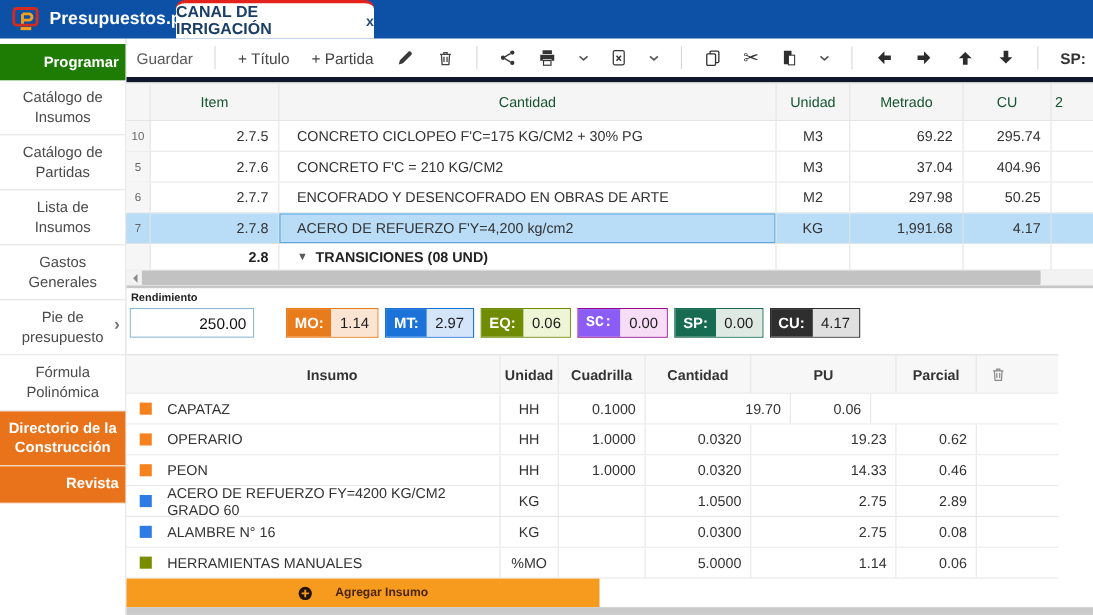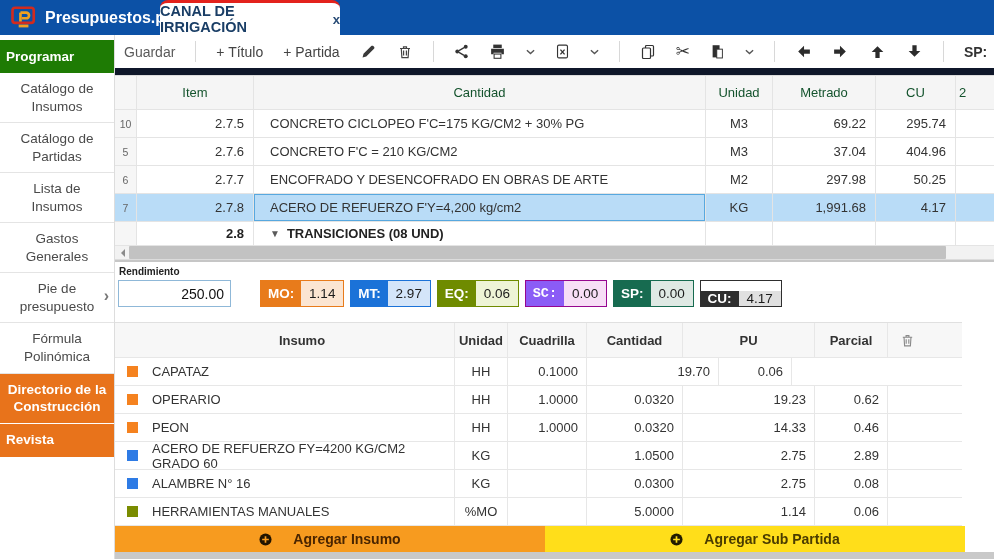--- a/index.html
+++ b/index.html
@@ -12,31 +12,31 @@
   .tab{position:absolute;left:160px;top:0;height:35px;width:180px;background:#fff;
     border-top:3px solid #E3221C;border-radius:8px 8px 0 0;display:flex;align-items:center;
     justify-content:center;gap:9px;color:#1A3E66;font-weight:bold;font-size:14.5px;cursor:pointer}
   .tab-close{font-weight:bold;color:#2A4D77;font-size:13px;cursor:pointer}
 
   
   .main{display:flex;height:524px}
   .sidebar{width:115px;border-right:1px solid #ddd;padding-top:5px;background:#fff;flex:none}
   .side-item{position:relative;text-align:center;font-size:13.5px;color:#4a4a4a;line-height:1.3;
     padding:7px 6px;border-bottom:1px solid #e4e4e4;cursor:pointer;min-height:34px;
-    display:flex;align-items:center;justify-content:flex-start}
+    display:flex;align-items:center;justify-content:flex-end}
   .side-item.green{background:#1E7B04;color:#fff;font-weight:bold;border-bottom:none;min-height:33px}
   .side-item.orange{background:#E8731B;color:#fff;font-weight:bold;border-bottom:1px solid #fff}
   .side-chev{position:absolute;right:5px;top:50%;transform:translateY(-58%);color:#777;
     font-size:16px;font-weight:bold}
   .side-item.green .side-chev,.side-item.orange .side-chev{color:#fff}
   .content{flex:1;display:flex;flex-direction:column;min-width:0}
 
   
   .toolbar{height:40px;flex:none;display:flex;align-items:center;gap:20px;padding:0 9px;
-    font-size:14px;color:#555;border-bottom:7px solid #0f172a;white-space:nowrap}
+    font-size:14px;color:#555;border-bottom:5px solid #0f172a;white-space:nowrap}
   .tbtn{display:flex;align-items:center;gap:3px;cursor:pointer;color:#5a5a5a}
   .tbtn.dark{color:#444}
   .vsep{width:1px;height:21px;background:#d8d8d8;flex:none}
   .icon{display:flex;align-items:center;justify-content:center;cursor:pointer}
   .glyph{font-size:17px;color:#333;line-height:1}
   .sp-label{font-weight:bold;color:#333}
   .sp-select{border:1px solid #979797;border-radius:3px;height:27px;width:186px;padding:0 8px;
     display:flex;align-items:center;justify-content:space-between;font-size:13px;color:#222;
     cursor:pointer;background:#fff}
 
@@ -95,21 +95,21 @@
   .i-par{width:73px;justify-content:flex-end;padding-right:8px}
   .i-del{width:39px;justify-content:center;border-right:none}
   .ihead{height:36px;background:#f7f7f7;font-weight:bold;color:#333;border-top:1px solid #e0e0e0}
   .ihead .icell{justify-content:center;padding:0}
   .irow.body{height:28px;background:#fff}
   .sq{width:11px;height:11px;flex:none}
 
   
   .footer{display:flex;height:26px;flex:none}
   .fbtn{display:flex;align-items:center;justify-content:center;gap:21px;font-weight:bold;
-    font-size:14px;cursor:pointer}
+    font-size:11px;cursor:pointer}
   .fbtn.orange{width:430px;background:#F79B1F;color:#4a2500}
   .fbtn.yellow{width:420px;background:#FFDE1A;color:#4a3c00}
   .bottom-scroll{height:7px;background:#c9c9c9;flex:none;margin-top:auto}
 </style>
 </head>
 <body>
 
 <div class="topbar">
   <div class="brand">
     <span class="icon">
@@ -378,21 +378,21 @@
         <span class="b-val" style="background: rgb(238, 244, 214);">0.06</span>
       </span>
             <span class="badge" style="border-color: rgb(150, 6, 143);">
         <span class="b-key" style="background: #8b5cf6; font-family: Liberation Mono, monospace;">SC:</span>
         <span class="b-val" style="background: rgb(247, 222, 246);">0.00</span>
       </span>
             <span class="badge" style="border-color: rgb(23, 107, 80);">
         <span class="b-key" style="background: rgb(23, 107, 80);">SP:</span>
         <span class="b-val" style="background: rgb(223, 233, 228);">0.00</span>
       </span>
-            <span class="badge" style="border-color: rgb(46, 46, 46); align-items: flex-end;">
+            <span class="badge" style="border-color: rgb(46, 46, 46);">
         <span class="b-key" style="background: rgb(46, 46, 46);">CU:</span>
         <span class="b-val" style="background: rgb(224, 224, 224);">4.17</span>
       </span>
           </div>
       </div>
     </div>
 
     <div class="itable">
       <div class="irow ihead">
         <div class="icell i-sq"></div>
@@ -484,24 +484,17 @@
     </div>
 
     <div class="footer">
       <div class="fbtn orange">
         <svg viewBox="0 0 14 14" width="13" height="13">
             <circle cx="7" cy="7" r="6.5" fill="#221400"></circle>
             <path d="M7 3.4v7.2M3.4 7h7.2" stroke="#F79B1F" stroke-width="1.8"></path>
           </svg>
         <span>Agregar Insumo</span>
       </div>
-      <div class="fbtn yellow">
-        <svg viewBox="0 0 14 14" width="13" height="13">
-            <circle cx="7" cy="7" r="6.5" fill="#221c00"></circle>
-            <path d="M7 3.4v7.2M3.4 7h7.2" stroke="#FFDE1A" stroke-width="1.8"></path>
-          </svg>
-        <span>Agregar Sub Partida</span>
-      </div>
     </div>
 
     <div class="bottom-scroll"></div>
   </div>
 </div>
 
 </body></html>

